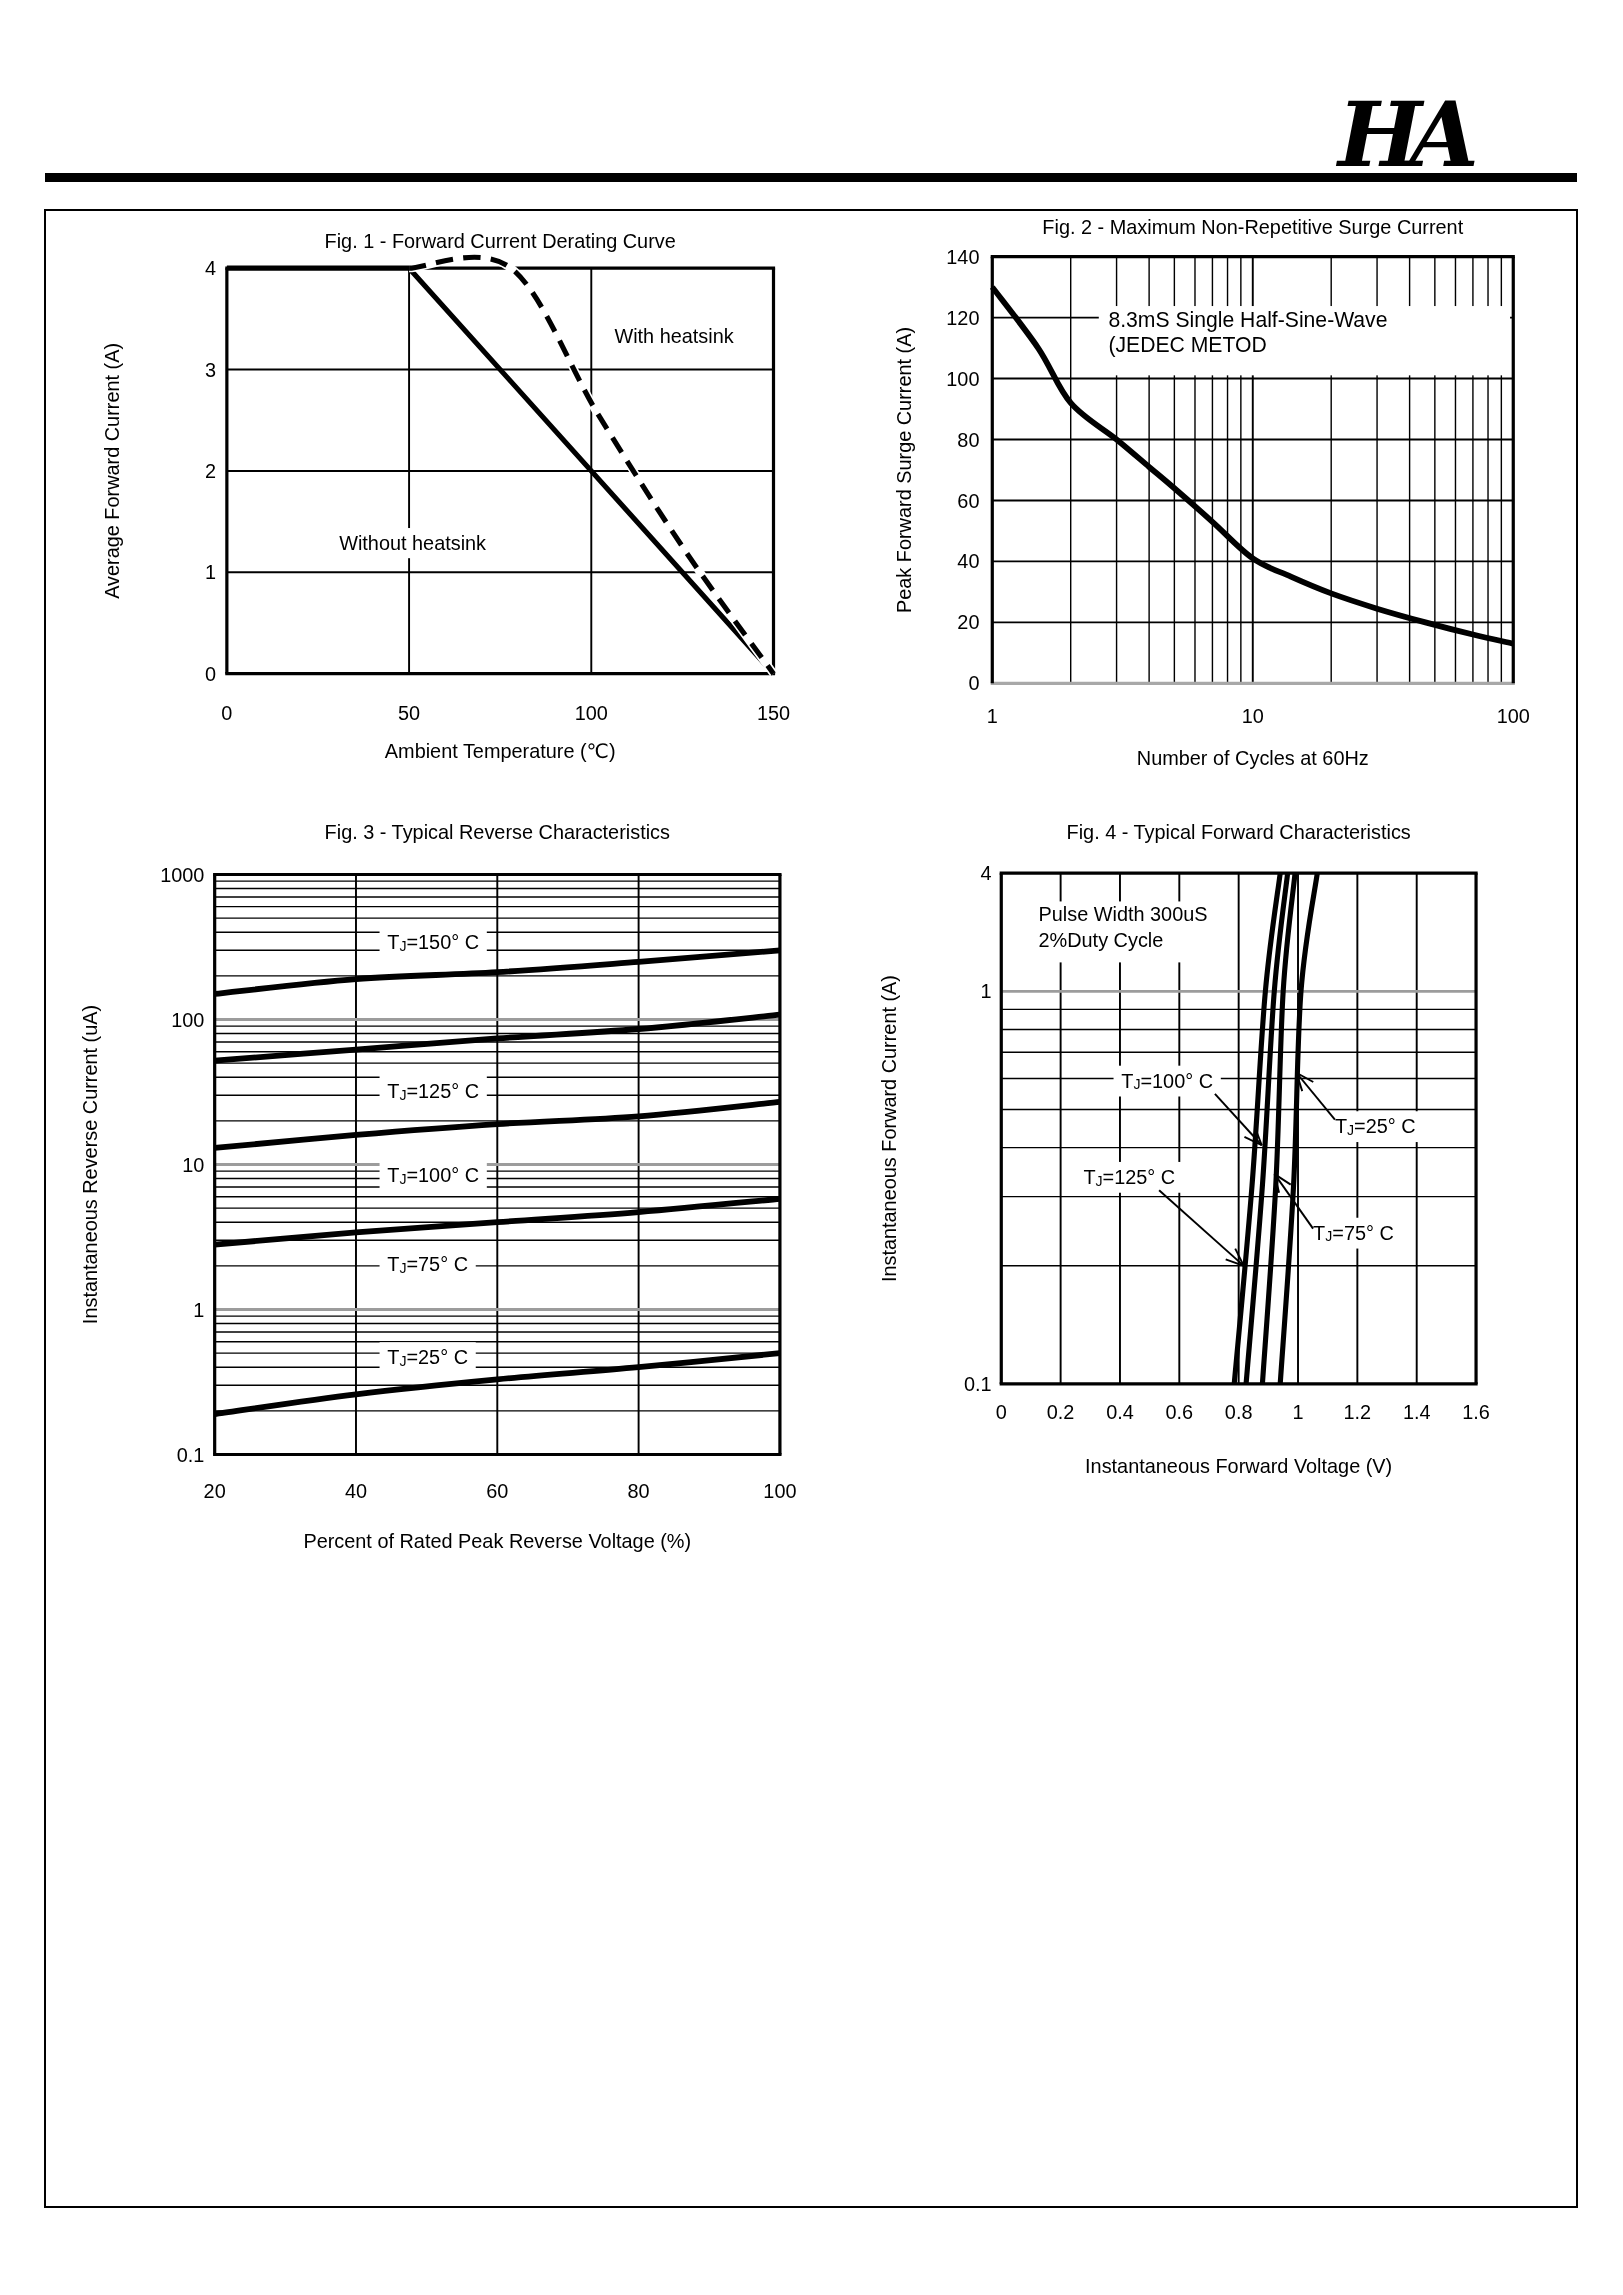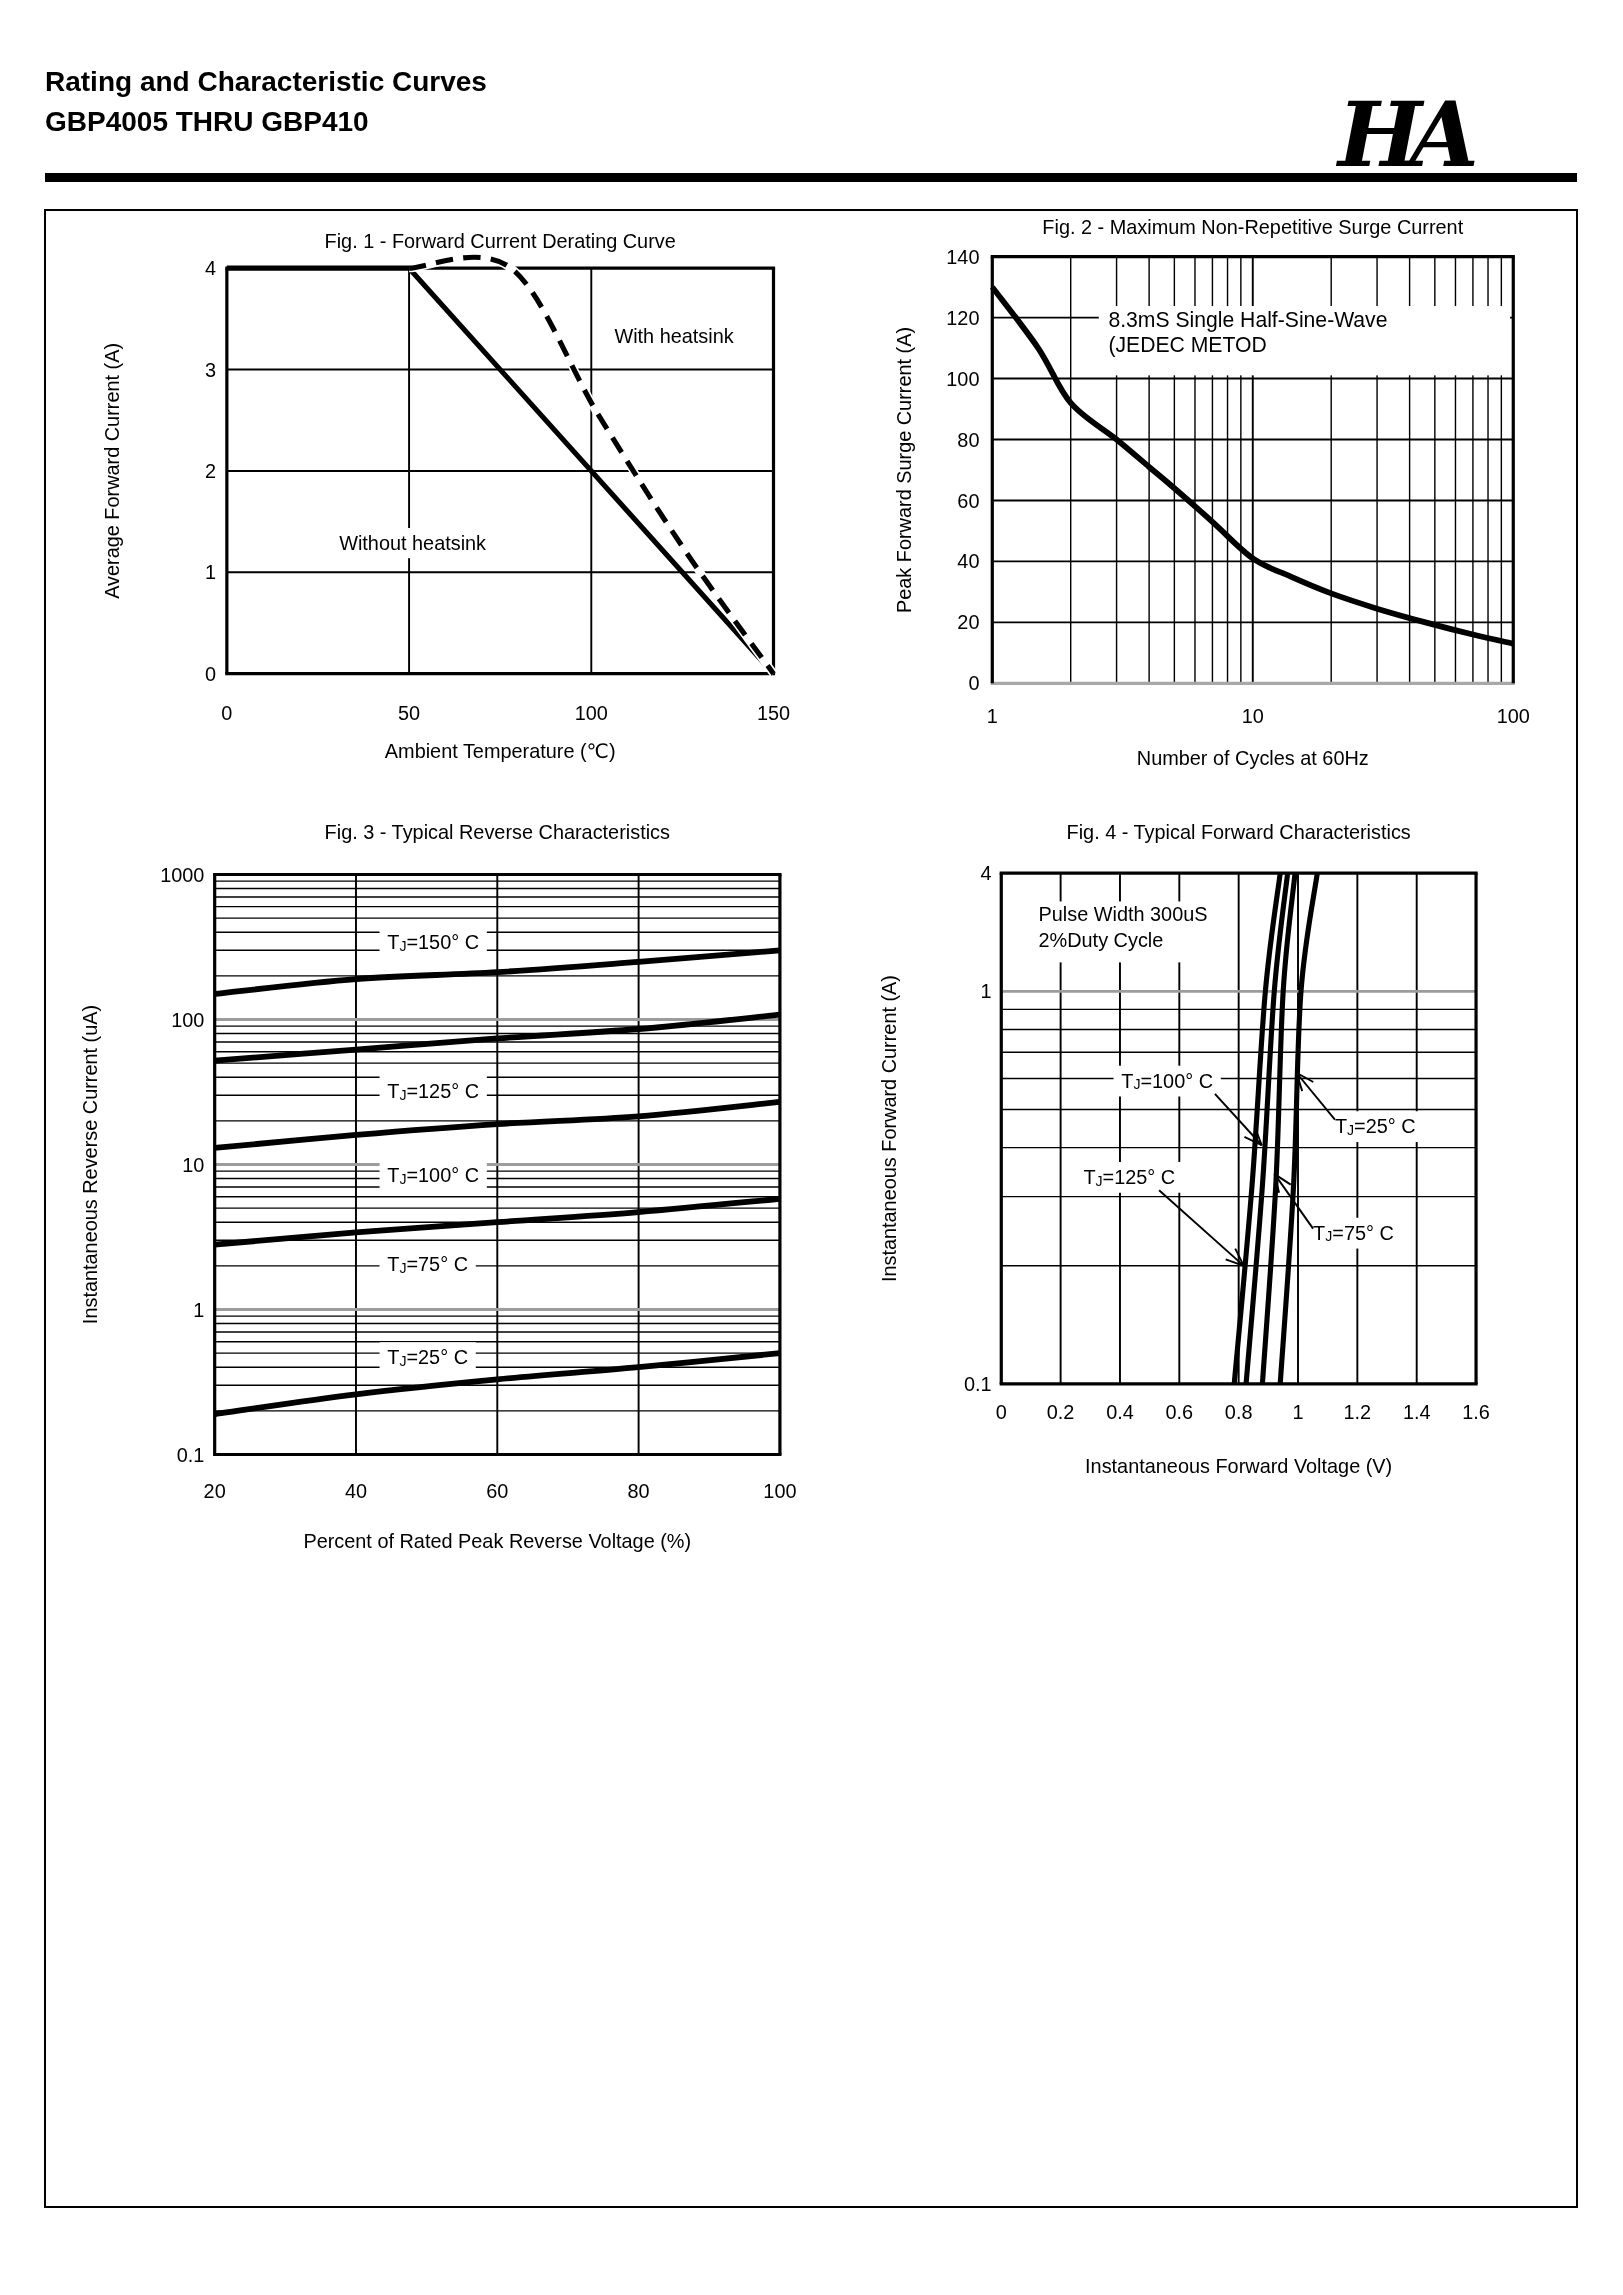--- a/index.html
+++ b/index.html
@@ -11,24 +11,20 @@
   .rule{position:absolute;left:45px;top:173px;width:1532px;height:9px;background:#000;}
   .frame{position:absolute;left:44px;top:209px;width:1534px;height:1999px;border:2.6px solid #000;box-sizing:border-box;}
   .note{position:absolute;left:49px;top:2134px;font-size:28px;}
   svg.chart{position:absolute;left:0;top:0;width:1624px;height:2295px;}
   svg text{font-family:"Liberation Sans","DejaVu Sans",sans-serif;fill:#000;}
 </style>
 </head>
 <body>
 
 <div class="page">
-  <div class="hdr">
-    <div>Rating and Characteristic Curves</div>
-    <div>GBP4005 THRU GBP410</div>
-  </div>
   <div class="logo">HA</div>
   <div class="rule"></div>
   <div class="frame"></div>
 
   <svg class="chart" viewBox="0 0 2530 3577">
       <line x1="637" y1="418" x2="637" y2="1050" stroke="#000" stroke-width="3"></line>
       <line x1="921" y1="418" x2="921" y2="1050" stroke="#000" stroke-width="3"></line>
       <line x1="353" y1="892" x2="1205" y2="892" stroke="#000" stroke-width="3"></line>
       <line x1="353" y1="734" x2="1205" y2="734" stroke="#000" stroke-width="3"></line>
       <line x1="353" y1="576" x2="1205" y2="576" stroke="#000" stroke-width="3"></line>

